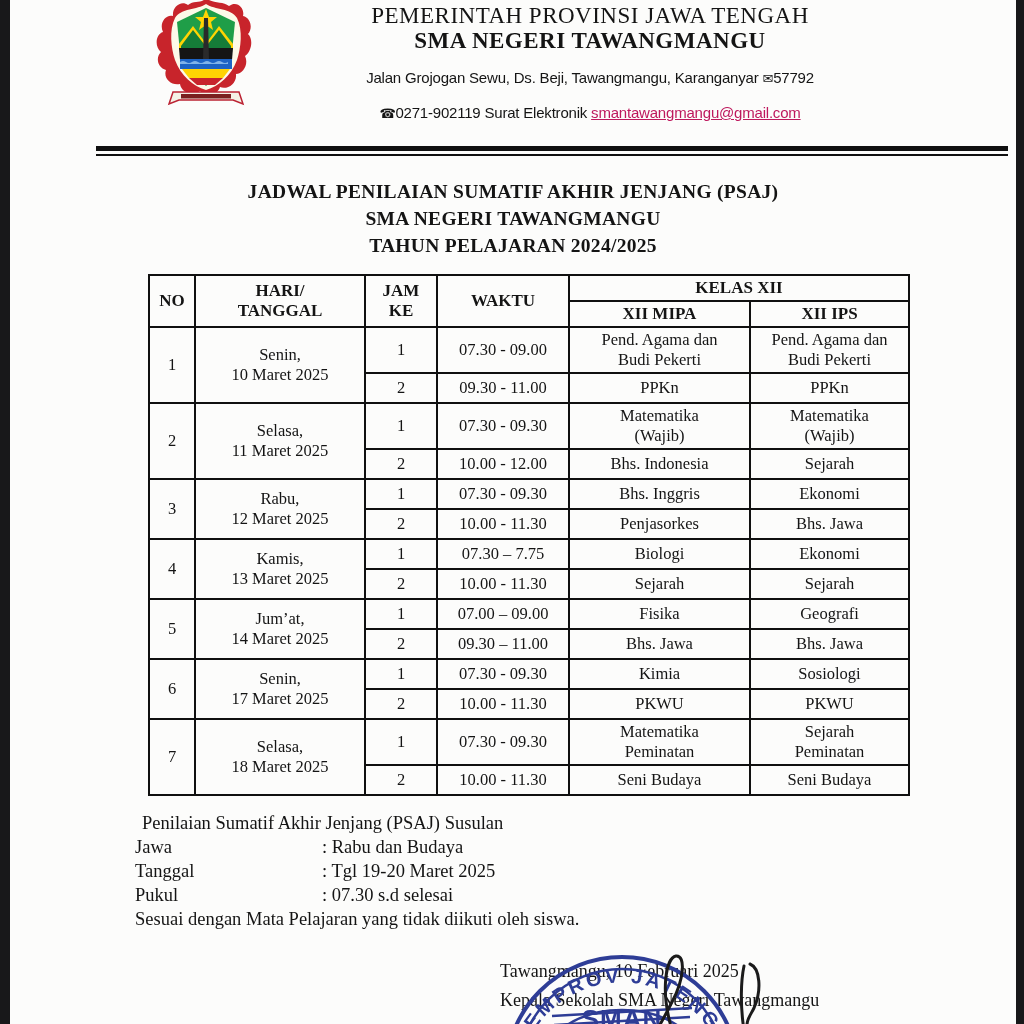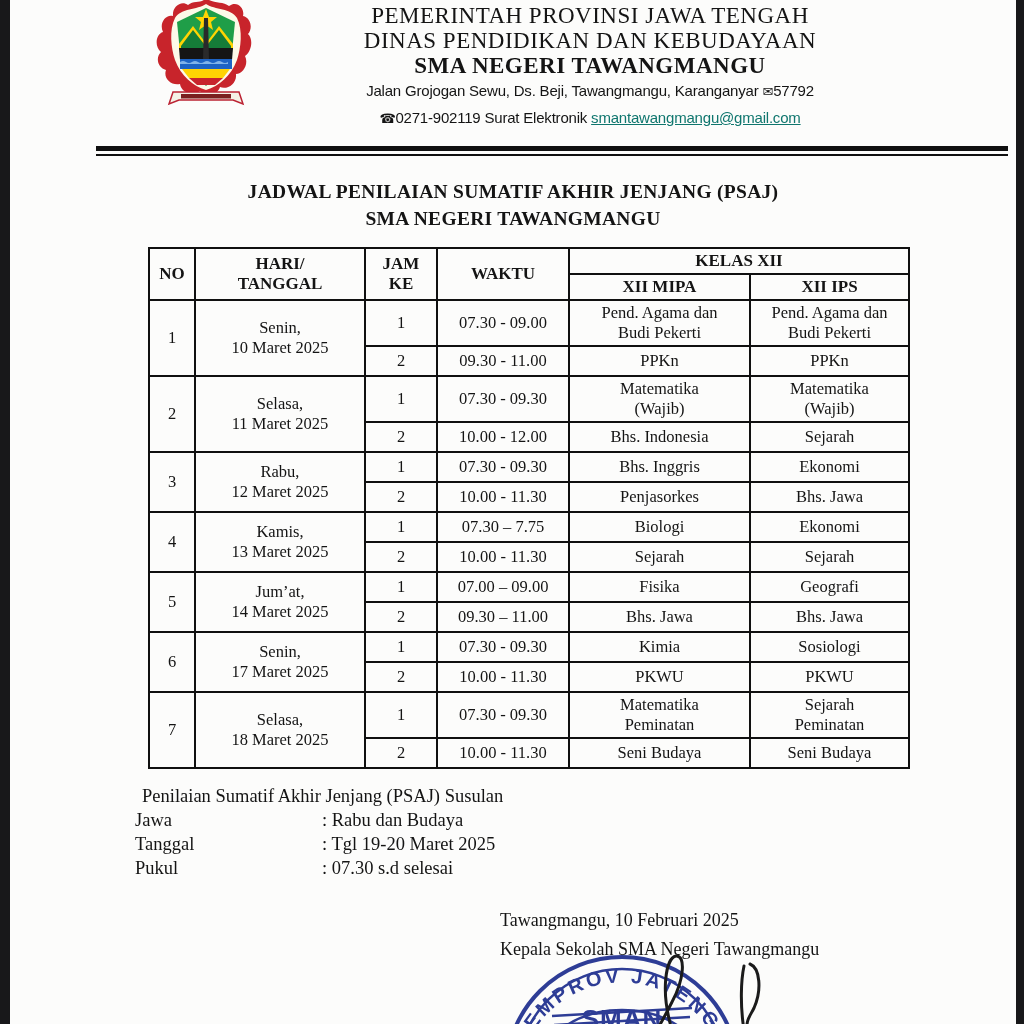--- a/index.html
+++ b/index.html
@@ -18,23 +18,23 @@
   .edge-right{right:0;width:8px;}
 
   
   .letterhead{position:relative;height:142px;}
   .logo{position:absolute;left:143px;top:-4px;width:106px;height:130px;}
   .lh-text{margin-left:170px;width:820px;text-align:center;padding-top:3px;}
   .lh-line{font-size:23px;line-height:25px;letter-spacing:.5px;}
   .lh-bold{font-weight:bold;}
   .lh-contact{
     font-family:"Liberation Sans","DejaVu Sans",sans-serif;
-    font-size:15px;line-height:26px;letter-spacing:-.2px;
-  }
-  .email-link{color:#0f766e;text-decoration:underline;}
+    font-size:15px;line-height:18px;letter-spacing:-.2px;margin-top:16px;
+  }
+  .email-link{color:#be185d;text-decoration:underline;}
   .glyph{font-size:13px;}
 
   
   .rule{
     margin:4px 8px 0 86px;height:3px;
     border-top:5px solid #101010;border-bottom:2px solid #101010;
   }
 
   
   .doc-title{margin-top:22px;text-align:center;}
@@ -92,39 +92,39 @@
       <path d="M27 66 q3 -2 6 0 q3 2 6 0 q3 -2 6 0 q3 2 6 0 q3 -2 6 0 q3 2 6 0 q3 -2 6 0 q3 2 6 0 l0 2 l-48 0 Z" fill="#7fb3ea"></path>
 
       <path d="M29 73 L77 73 L70 82 L36 82 Z" fill="#ffd403"></path>
       <path d="M36 82 L70 82 L62 89 L44 89 Z" fill="#c8242b"></path>
 
       <path d="M20 96 L86 96 L90 108 L80 104 L26 104 L16 108 Z" fill="#f4f1e6" stroke="#b23" stroke-width="1.5"></path>
       <rect x="28" y="98" width="50" height="4.5" fill="#7a1f1f"></rect>
     </svg>
     <div class="lh-text">
       <div class="lh-line">PEMERINTAH PROVINSI JAWA TENGAH</div>
-      <div class="lh-line">DINAS PENDIDIKAN DAN KEBUDAYAAN</div>
       <div class="lh-line lh-bold">SMA NEGERI TAWANGMANGU</div>
       <div class="lh-contact">
         <span>Jalan Grojogan Sewu, Ds. Beji, Tawangmangu, Karanganyar</span>
         <span class="glyph">✉</span><span>57792</span>
       </div>
       <div class="lh-contact">
         <span class="glyph">☎</span><span>0271-902119</span>
         <span>Surat Elektronik</span>
         <a href="#" class="email-link">smantawangmangu@gmail.com</a>
       </div>
     </div>
   </div>
 
   <div class="rule"></div>
 
   <div class="doc-title">
     <div>JADWAL PENILAIAN SUMATIF AKHIR JENJANG (PSAJ)</div>
     <div>SMA NEGERI TAWANGMANGU</div>
+    <div>TAHUN PELAJARAN 2024/2025</div>
   </div>
 
   <table class="sched">
     <colgroup>
       <col class="col-no">
         <col class="col-hari">
         <col class="col-jam">
       <col class="col-waktu">
         <col class="col-mipa">
         <col class="col-ips">
@@ -263,20 +263,21 @@
     <div class="lead">Penilaian Sumatif Akhir Jenjang (PSAJ) Susulan</div>
     <div>
       <span class="note-label">Jawa</span><span>: Rabu dan Budaya</span>
     </div>
     <div>
       <span class="note-label">Tanggal</span><span>: Tgl 19-20 Maret 2025</span>
     </div>
     <div>
       <span class="note-label">Pukul</span><span>: 07.30 s.d selesai</span>
     </div>
+    <div>Sesuai dengan Mata Pelajaran yang tidak diikuti oleh siswa.</div>
   </div>
 
   <div class="sig">
     <div>Tawangmangu, 10 Februari 2025</div>
     <div>Kepala Sekolah SMA Negeri Tawangmangu</div>
   </div>
 
   <svg class="stamp-wrap" viewBox="0 0 340 80" overflow="visible">
     <g stroke="#2e3d96" fill="none">
       <circle cx="162" cy="123" r="116" stroke-width="4"></circle>

